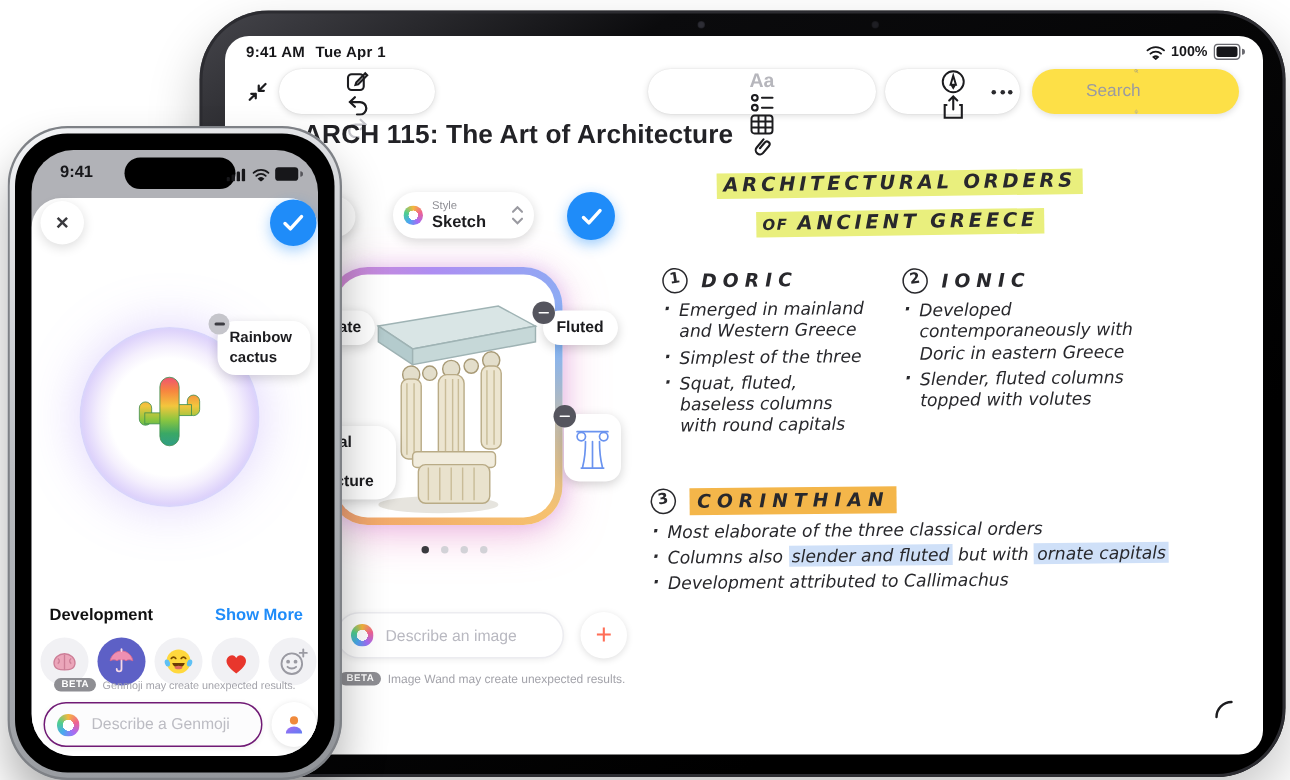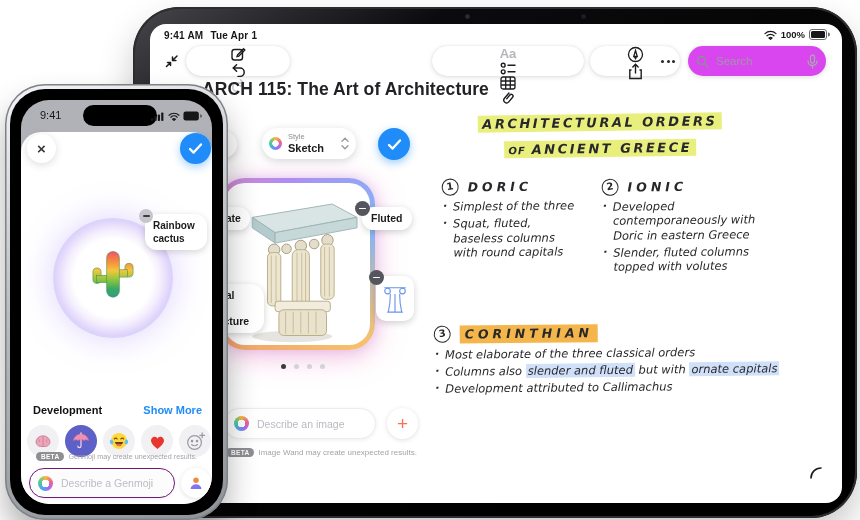--- a/index.html
+++ b/index.html
@@ -17,22 +17,22 @@
   .ipad-status-left{position:absolute;left:14px;top:6px;font-size:10px;font-weight:bold;color:#17171a;letter-spacing:.2px;}
   .ipad-status-left span{margin-right:7px;}
   .ipad-status-right{position:absolute;right:12px;top:5px;display:flex;align-items:center;gap:4px;font-size:9.5px;font-weight:bold;color:#17171a;}
 
   .pill{position:absolute;top:22px;height:30px;background:#fff;border-radius:16px;
         box-shadow:0 1px 5px rgba(0,0,0,.14), 0 0 1px rgba(0,0,0,.12);display:flex;align-items:center;justify-content:space-around;flex-direction:column;}
   .tb-icon{display:flex;align-items:center;justify-content:center;width:26px;height:26px;}
   .dots3{display:flex;gap:2.5px;}
   .dots3 i{width:3px;height:3px;border-radius:50%;background:#2a2a2e;}
   .format-label{font-size:13px;color:#b6b6bc;font-weight:bold;}
-  .searchpill{position:absolute;top:22px;left:538px;width:138px;height:30px;background:#d946ef;border-radius:16px;
-        box-shadow:0 1px 5px rgba(0,0,0,.14);display:flex;align-items:center;padding:0 8px;gap:5px;}
+  .searchpill{position:absolute;top:22px;left:538px;width:138px;height:30px;background:#fde047;border-radius:16px;
+        box-shadow:0 1px 5px rgba(0,0,0,.14);display:flex;align-items:center;padding:0 8px;gap:5px;flex-direction:column;}
   .searchpill input{border:none;outline:none;background:transparent;flex:1;font-size:11.5px;color:#333;width:70px;font-family:inherit;}
   .searchpill input::placeholder{color:#9a9aa1;}
 
   .note-title{position:absolute;left:52px;top:55px;font-size:17.5px;font-weight:bold;color:#222226;letter-spacing:.1px;}
 
   
   .hand{font-family:"DejaVu Sans",sans-serif;font-style:italic;color:#28282c;}
   .hl-y{background:#e9ef7d;padding:1px 4px;box-decoration-break:clone;}
   .hl-o{background:#f4b64a;padding:1px 5px;}
   .hl-b{background:#cfe0f8;padding:0 2px;}
@@ -83,21 +83,21 @@
   .swirl.sm{width:13px;height:13px;}
 
   .scroll-arc{position:absolute;right:18px;bottom:22px;}
 
   
   #iphone{position:absolute;left:5px;top:84px;width:223px;height:436px;border-radius:40px;z-index:10;
           background:linear-gradient(160deg,#f4f5f7,#b9bcc1 45%,#8f9297 100%);
           box-shadow:0 18px 30px rgba(0,0,0,.30), inset 0 0 0 1.5px #7e8186;}
   #iphone-bezel{position:absolute;left:5px;top:5px;right:5px;bottom:5px;border-radius:35px;background:#000;}
   #iphone-screen{position:absolute;left:11px;top:11px;right:11px;bottom:11px;border-radius:28px;background:#b1b2b7;overflow:hidden;}
-  .ip-status-time{position:absolute;left:19px;top:9px;font-size:11px;font-weight:normal;color:#17171a;}
+  .ip-status-time{position:absolute;left:19px;top:9px;font-size:11px;font-weight:bold;color:#17171a;}
   .island{position:absolute;left:62px;top:5px;width:74px;height:21px;border-radius:11px;background:#000;}
   .ip-status-icons{position:absolute;right:10px;top:11px;display:flex;align-items:center;gap:3px;}
 
   .sheet{position:absolute;left:0;right:0;top:32px;bottom:0;background:#fff;border-radius:20px 20px 0 0;}
   .sheet-x{left:6px;top:2px;width:29px;height:29px;background:#fff;box-shadow:0 2px 8px rgba(0,0,0,.14);color:#3a3a3e;font-size:15px;font-weight:bold;}
   .sheet-check{left:159px;top:1px;width:31px;height:31px;background:#1f8cf9;box-shadow:0 3px 9px rgba(31,140,249,.4);}
 
   .glow{position:absolute;left:32px;top:86px;width:120px;height:120px;border-radius:50%;
         background:radial-gradient(circle,#ffffff 0 46%,#f4effd 56%,#ded3fb 68%,#c9d7fc 76%,#f3d9f0 82%,rgba(255,255,255,0) 90%);
         box-shadow:0 0 34px rgba(160,130,245,.35);display:flex;align-items:center;justify-content:center;}
@@ -235,20 +235,21 @@
       <div class="hw-head hand">
         <span class="hl-y">ARCHITECTURAL ORDERS</span><br>
         <span class="hl-y"><span class="hw-of">OF</span><span>ANCIENT GREECE</span></span>
       </div>
 
       <div class="hw-block hand" style="left:292px;top:154px;width:138px">
         <div class="sec-row">
             <span class="circ-num">1</span>
             <span class="sec-title">DORIC</span>
           </div>
+        <div class="bullet">Emerged in mainland and Western Greece</div>
         <div class="bullet">Simplest of the three</div>
         <div class="bullet">Squat, fluted, baseless columns with round capitals</div>
       </div>
 
       <div class="hw-block hand" style="left:452px;top:154px;width:168px">
         <div class="sec-row">
             <span class="circ-num">2</span>
             <span class="sec-title">IONIC</span>
           </div>
         <div class="bullet">Developed contemporaneously with Doric in eastern Greece</div>

